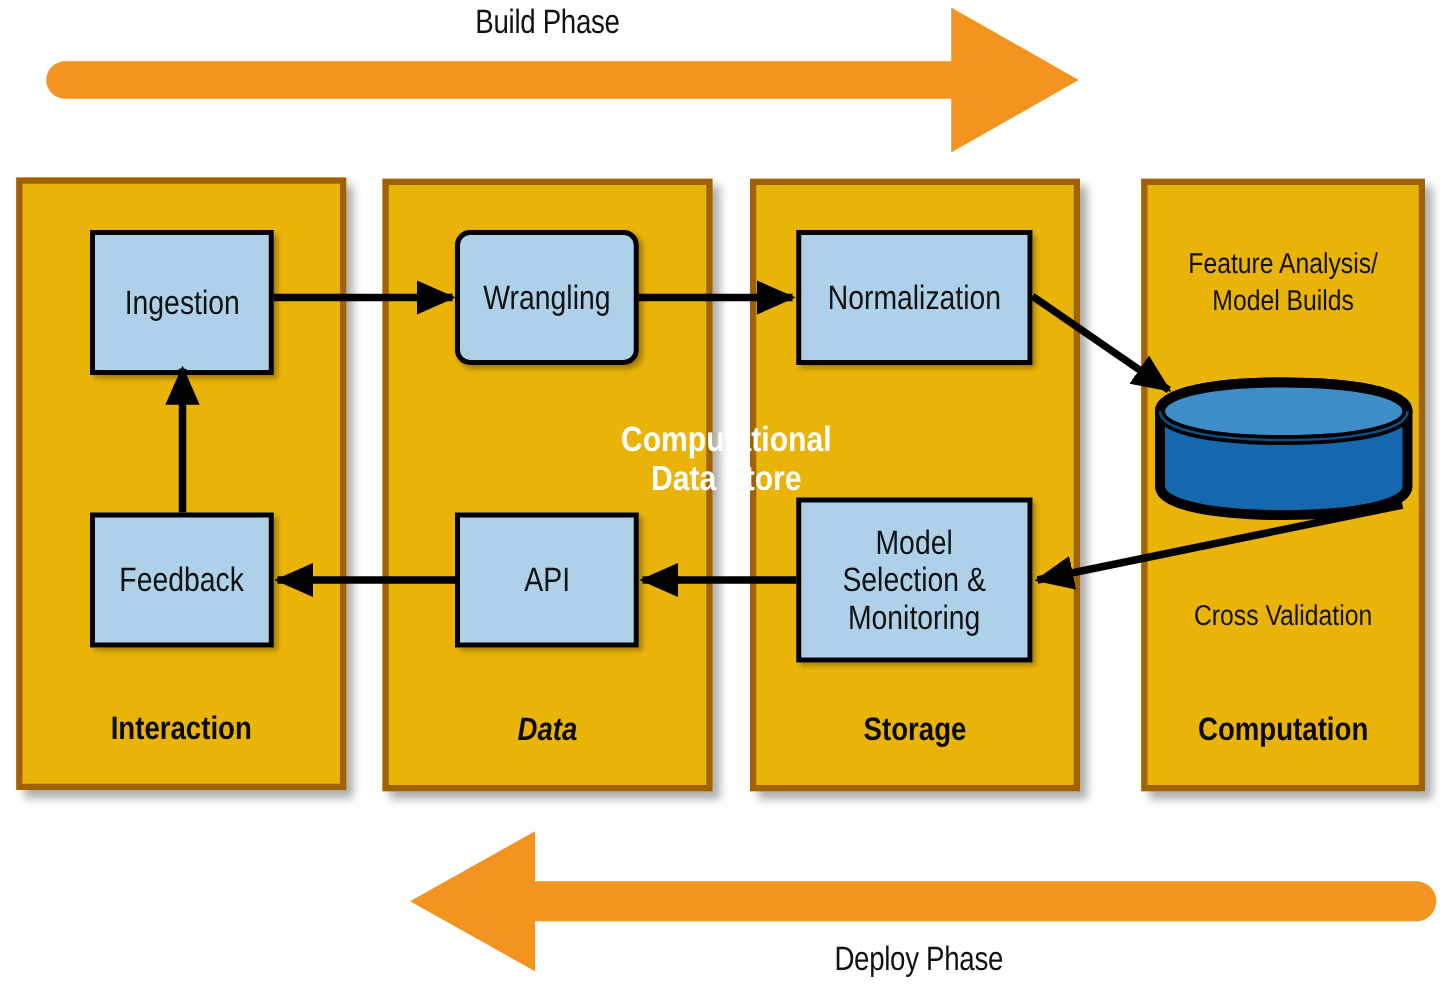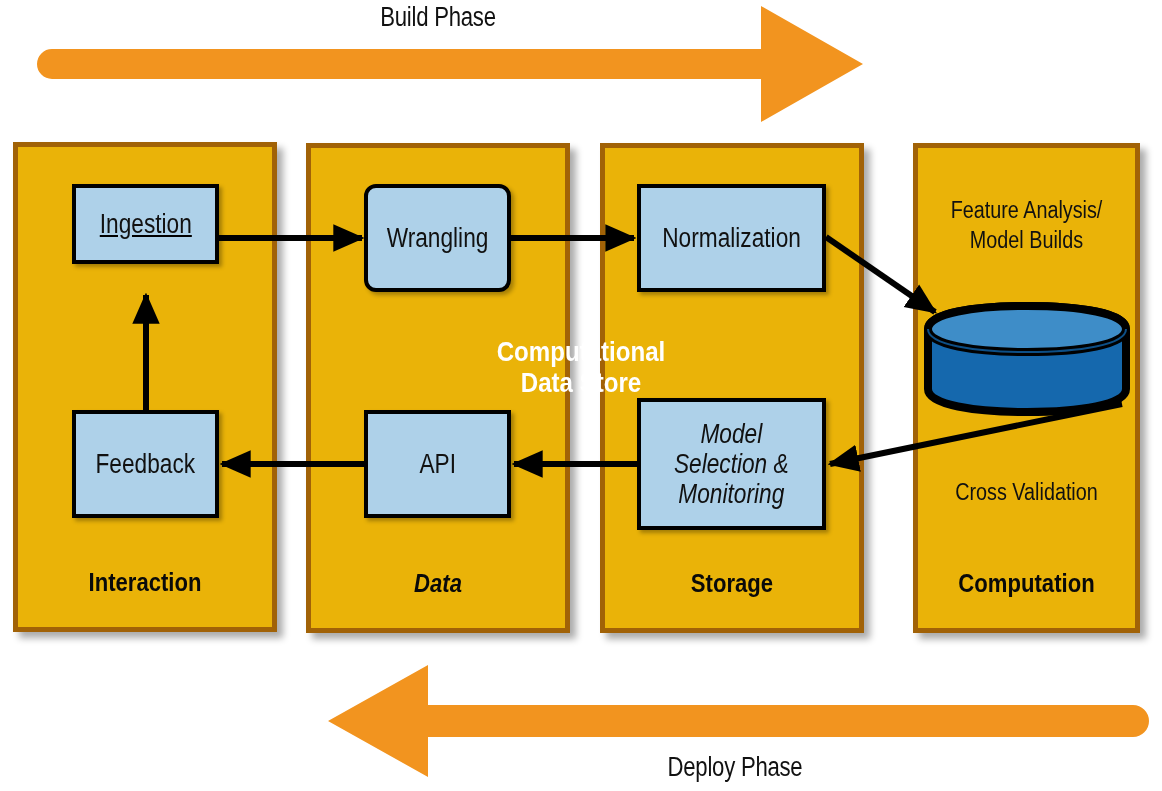--- a/index.html
+++ b/index.html
@@ -119,21 +119,21 @@
     <g>
       <path d="M 52,49 L 761,49 L 761,6 L 863,64 L 761,122 L 761,79 L 52,79
                A 15,15 0 0 1 52,49 Z" fill="#F2941F"></path>
     </g>
   </svg>
 
   <div class="panel" style="left:13px; top:142px; width:264px; height:490px;padding-left:20px;">
     <div class="panel-label" style="left:0; top:420px;">Interaction</div>
   </div>
 
-  <div class="pbox" style="left:72px; top:184px; width:147px; height:80px;text-decoration:underline;">
+  <div class="pbox" style="left:72px; top:184px; width:147px; height:116px;">
     <span class="pbox-label">Ingestion</span>
   </div>
 
   <div class="pbox" style="left:72px; top:410px; width:147px; height:108px;">
     <span class="pbox-label">Feedback</span>
   </div>
 
   <div class="panel" style="left:306px; top:143px; width:264px; height:490px;font-style:italic;">
     <div class="panel-label" style="left:0; top:420px;">Data</div>
   </div>
@@ -147,21 +147,21 @@
   </div>
 
   <div class="panel" style="left:600px; top:143px; width:264px; height:490px;">
     <div class="panel-label" style="left:0; top:420px;">Storage</div>
   </div>
 
   <div class="pbox" style="left:637px; top:184px; width:189px; height:108px;">
     <span class="pbox-label">Normalization</span>
   </div>
 
-  <div class="pbox" style="left:637px; top:398px; width:189px; height:132px;font-style:italic;">
+  <div class="pbox" style="left:637px; top:398px; width:189px; height:132px;">
     <span class="pbox-label">Model
 Selection &amp;
 Monitoring</span>
   </div>
 
   <div class="panel" style="left:913px; top:143px; width:227px; height:490px;">
     <div class="note" style="left:0; top:48px;">Feature Analysis/
 Model Builds</div>
     <div class="note" style="left:0; top:330px;">Cross Validation</div>
     <div class="panel-label" style="left:0; top:420px;">Computation</div>

